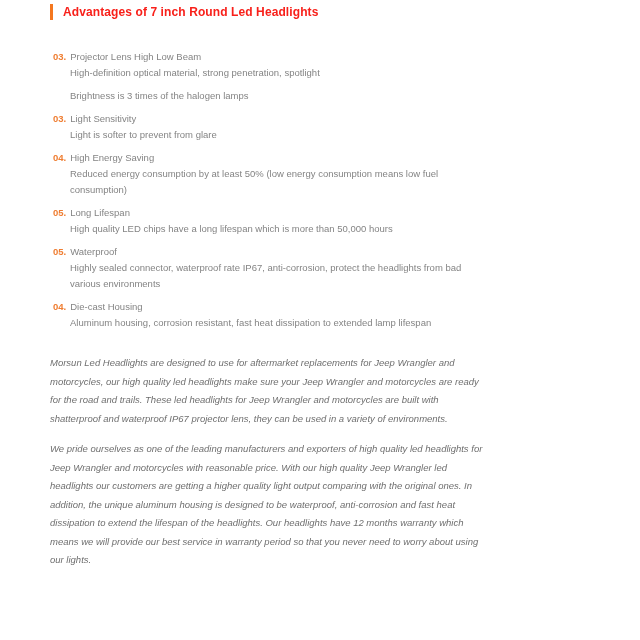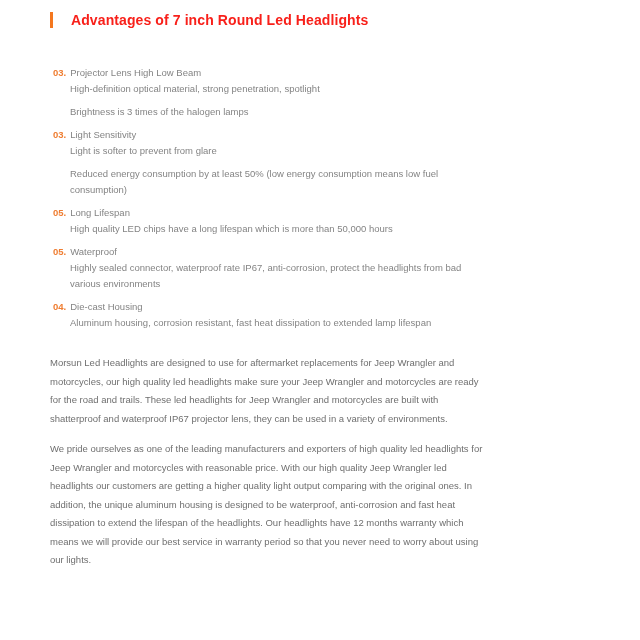--- a/index.html
+++ b/index.html
@@ -26,22 +26,22 @@
     gap: 10px;
     margin-bottom: 29px;
   }
   .accent-bar {
     width: 3px;
     height: 16px;
     background: var(--accent_orange, #f4771f);
     flex: 0 0 auto;
   }
   .page-title {
-    margin: 8px;
-    font-size: 14px;
+    margin: 0;
+    font-size: 12px;
     font-weight: bold;
     color: var(--heading_red, #f8201a);
     letter-spacing: 0.1px;
   }
   
   .advantages {
     margin-left: 3px;
     font-size: 9.5px;
     line-height: 16px;
     color: var(--list_text, #848484);
@@ -66,20 +66,21 @@
   
   .paragraphs {
     margin-top: 23px;
     font-size: 9.5px;
     line-height: 18.5px;
     color: var(--paragraph_text, #6f6f6f);
     max-width: 434px;
   }
   .paragraphs p {
     margin: 0 0 12px 0;
+    font-style: italic;
   }
 </style>
 </head>
 <body>
 
 <div class="page">
 
   <div class="heading-row">
     <span class="accent-bar"></span>
     <h1 class="page-title">Advantages of 7 inch Round Led Headlights</h1>
@@ -99,20 +100,23 @@
     </div>
 
     <div class="advantage-item">
       <div class="advantage-title-row">
         <span class="advantage-number">03.</span><span class="advantage-title">Light Sensitivity</span>
       </div>
       <div class="advantage-desc">Light is softer to prevent from glare</div>
     </div>
 
     <div class="advantage-item">
+      <div class="advantage-title-row">
+        <span class="advantage-number">04.</span><span class="advantage-title">High Energy Saving</span>
+      </div>
       <div class="advantage-desc">Reduced energy consumption by at least 50% (low energy consumption means low fuel consumption)</div>
     </div>
 
     <div class="advantage-item">
       <div class="advantage-title-row">
         <span class="advantage-number">05.</span><span class="advantage-title">Long Lifespan</span>
       </div>
       <div class="advantage-desc">High quality LED chips have a long lifespan which is more than 50,000 hours</div>
     </div>
 

